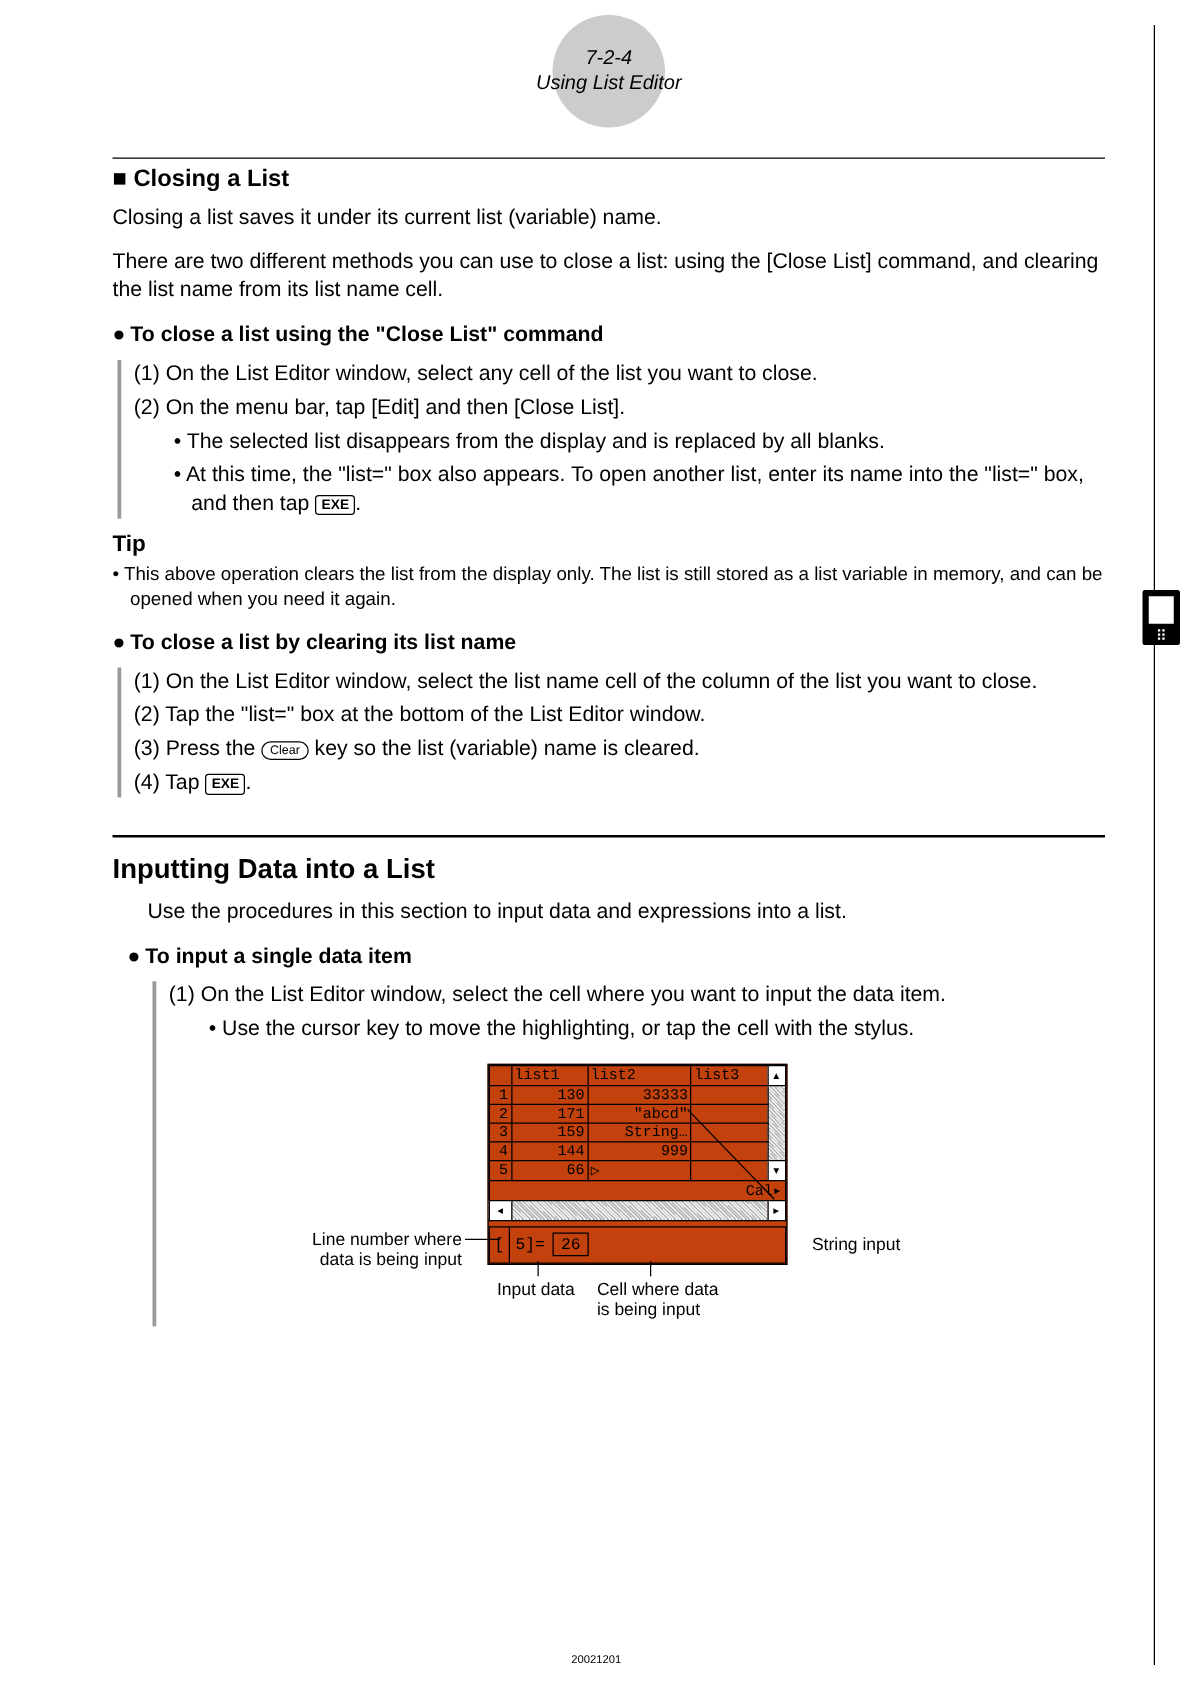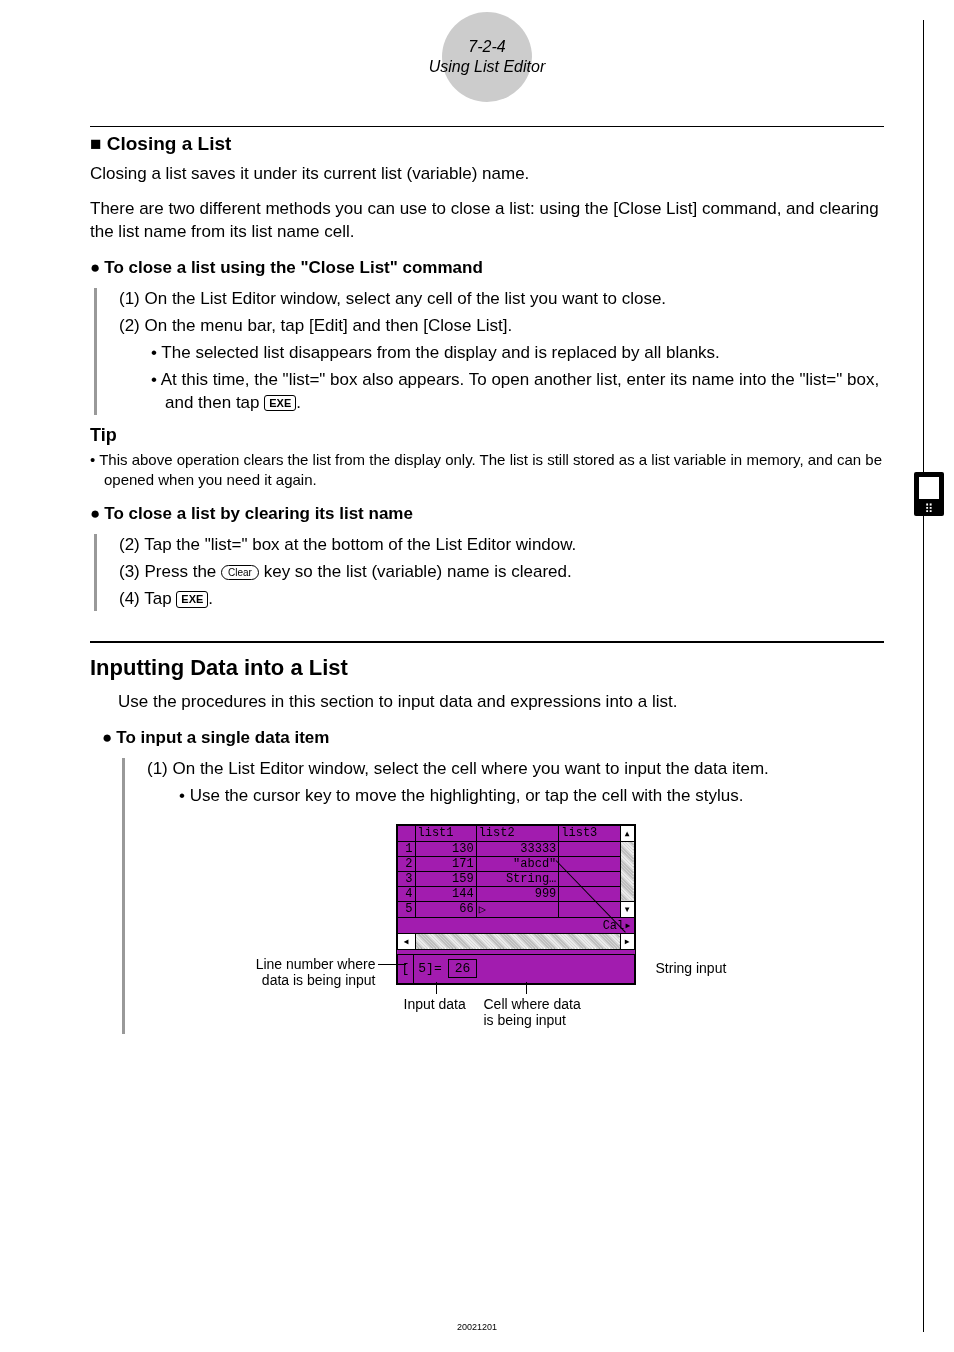--- a/index.html
+++ b/index.html
@@ -67,21 +67,21 @@
     margin-bottom: 12px;
   }
   .bullet-head {
     font-size: 17px;
     font-weight: bold;
     margin: 14px 0 10px 0;
   }
   .bullet-head .dot { font-size: 17px; margin-right: 4px; }
   .step-block {
     border-left: 3px solid #999;
-    padding-left: 22px;
+    padding-left: 10px;
     margin-left: 4px;
     margin-bottom: 10px;
   }
   .step {
     font-size: 17px;
     line-height: 1.35;
     margin: 4px 0;
     padding-left: 28px;
     text-indent: -28px;
   }
@@ -166,21 +166,21 @@
     height: 210px;
     margin: 16px auto 0 auto;
     font-size: 13px;
   }
   .screen {
     position: absolute;
     left: 160px;
     top: 0;
     width: 240px;
     border: 1px solid #000;
-    background: #a21caf;
+    background: #c2410c;
   }
   .screen table {
     border-collapse: collapse;
     width: 100%;
     font-family: "Courier New", monospace;
     font-size: 12px;
   }
   .screen td, .screen th {
     border: 1px solid #000;
     padding: 0 2px;
@@ -261,20 +261,21 @@
   </div>
 
   <div class="tip-head">Tip</div>
   <div class="tip-body">• This above operation clears the list from the display only. The list is still stored as a list variable in memory, and can be opened when you need it again.</div>
 
   <div class="bullet-head">
     <span class="dot">●</span><span>To close a list by clearing its list name</span>
   </div>
 
   <div class="step-block">
+    <div class="step">(1) On the List Editor window, select the list name cell of the column of the list you want to close.</div>
     <div class="step">(2) Tap the "list=" box at the bottom of the List Editor window.</div>
     <div class="step">
       <span>(3) Press the </span><span class="keyoval">Clear</span><span> key so the list (variable) name is cleared.</span>
     </div>
     <div class="step">
       <span>(4) Tap </span><span class="key">EXE</span><span>.</span>
     </div>
   </div>
 
   <hr class="rule">

